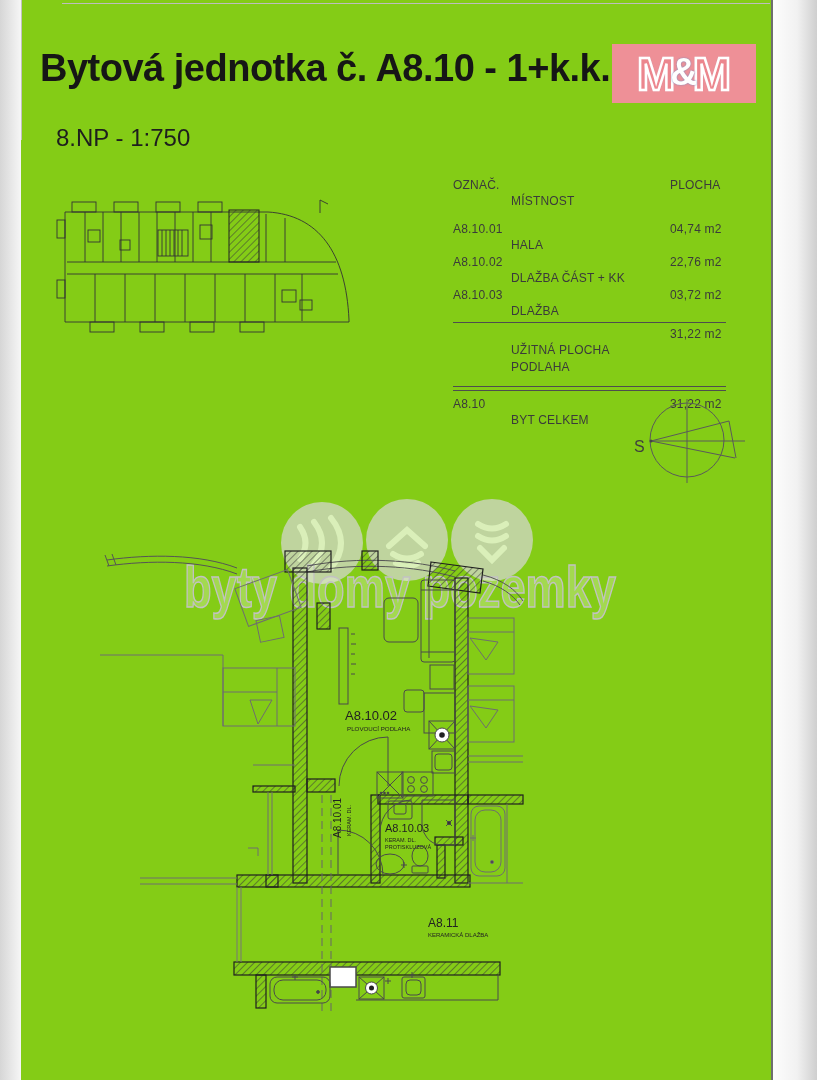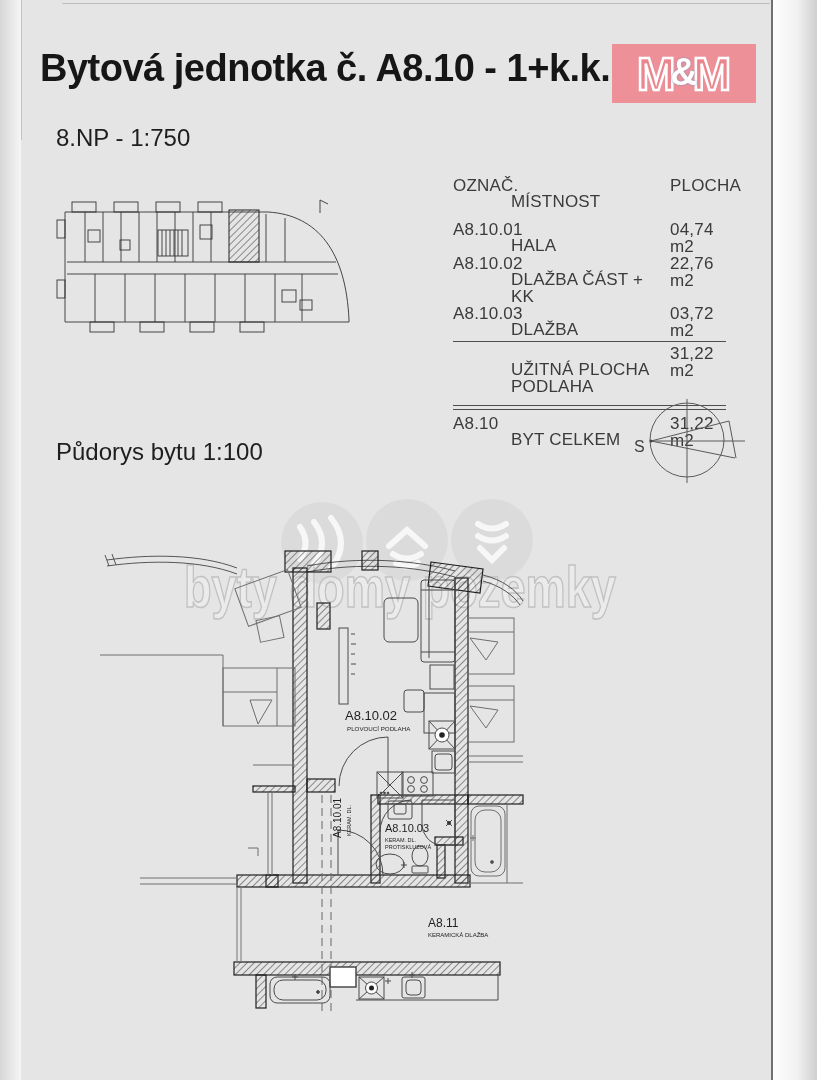--- a/index.html
+++ b/index.html
@@ -1,16 +1,16 @@
 <!DOCTYPE html>
 <html><head>
 <meta charset="utf-8">
 <style>
   html,body{margin:0;padding:0;background:#ffffff;}
-  .page{position:relative;width:817px;height:1080px;background:#e5e5e5;overflow:hidden;
+  .page{position:relative;width:817px;height:1080px;background:#84cc16;overflow:hidden;
         font-family:"Liberation Sans", sans-serif;color:#1c1c1c;}
   
   .edge-left{position:absolute;left:0;top:0;width:21px;height:100%;
              background:linear-gradient(to right,#d6d6d6,#f6f6f6);}
   .edge-left-line{position:absolute;left:21px;top:0;width:1px;height:140px;background:#c2c2c2;}
   .edge-top-line{position:absolute;left:62px;top:3px;width:708px;height:1px;background:#bdbdbd;}
   .fold-line{position:absolute;left:771px;top:0;width:2px;height:100%;background:#6f6f6f;}
   .edge-right{position:absolute;left:773px;top:0;width:44px;height:100%;
               background:linear-gradient(to right,#fdfdfd 0%,#f1f1f1 55%,#cfcfcf 100%);}
 
@@ -24,21 +24,21 @@
   .logo-top{height:59px;background:#ee9097;display:flex;align-items:center;justify-content:center;}
   .logo-top .m{font-weight:800;font-size:46px;line-height:1;color:#ec868e;
                -webkit-text-stroke:2.5px #ffffff;text-shadow:0 0 2px #6f8fc9;}
   .logo-top .amp{font-weight:800;font-size:38px;line-height:1;color:#ffffff;margin:0 -5px;position:relative;top:-2px;
                  text-shadow:0 0 2px #6f8fc9;}
   .logo-bottom{height:25px;background:#9fd2ec;color:#ffffff;font-weight:800;font-size:19px;
                letter-spacing:3px;text-align:center;line-height:25px;
                -webkit-text-stroke:1px #3c86c8;}
 
   
-  .atable{position:absolute;left:453px;top:177px;width:273px;font-size:17px;color:#3b3b3b;letter-spacing:.2px;}
+  .atable{position:absolute;left:453px;top:177px;width:273px;font-size:12px;color:#3b3b3b;letter-spacing:.2px;}
   .trow{display:flex;line-height:17px;}
   .trow .c1{width:58px;}
   .trow .c2{flex:1;margin-top:16px;}
   .trow .c3{width:56px;}
   .thead{margin-bottom:11px;}
   .rule{border:0;border-top:1.4px solid #4e4e4e;margin:2px 0 3px 0;}
   .rule-double{border:0;border-top:1.2px solid #4e4e4e;border-bottom:1.2px solid #4e4e4e;height:3px;margin:10px 0 5px 0;}
 
   svg{position:absolute;overflow:visible;}
   .svg-overview{left:50px;top:190px;}
@@ -158,21 +158,20 @@
       <span class="c3">31,22 m2</span>
     </div>
     <hr class="rule-double">
     <div class="trow">
       <span class="c1">A8.10</span>
       <span class="c2">BYT CELKEM</span>
       <span class="c3">31,22 m2</span>
     </div>
   </div>
 
-  <div class="sublabel plan-label">Půdorys bytu 1:100</div>
 
   <svg class="svg-compass" width="130" height="100" viewBox="628 390 130 100">
     <g stroke="#5a5a5a" stroke-width="1" fill="none">
       <circle cx="687" cy="440" r="37"></circle>
       <line x1="687" y1="399" x2="687" y2="483"></line>
       <line x1="651" y1="441" x2="745" y2="441"></line>
       <line x1="651" y1="441" x2="729" y2="421"></line>
       <line x1="651" y1="441" x2="735" y2="458"></line>
       <line x1="729" y1="421" x2="736" y2="458"></line>
       <circle cx="651" cy="441" r="1.5" fill="#444" stroke="none"></circle>

